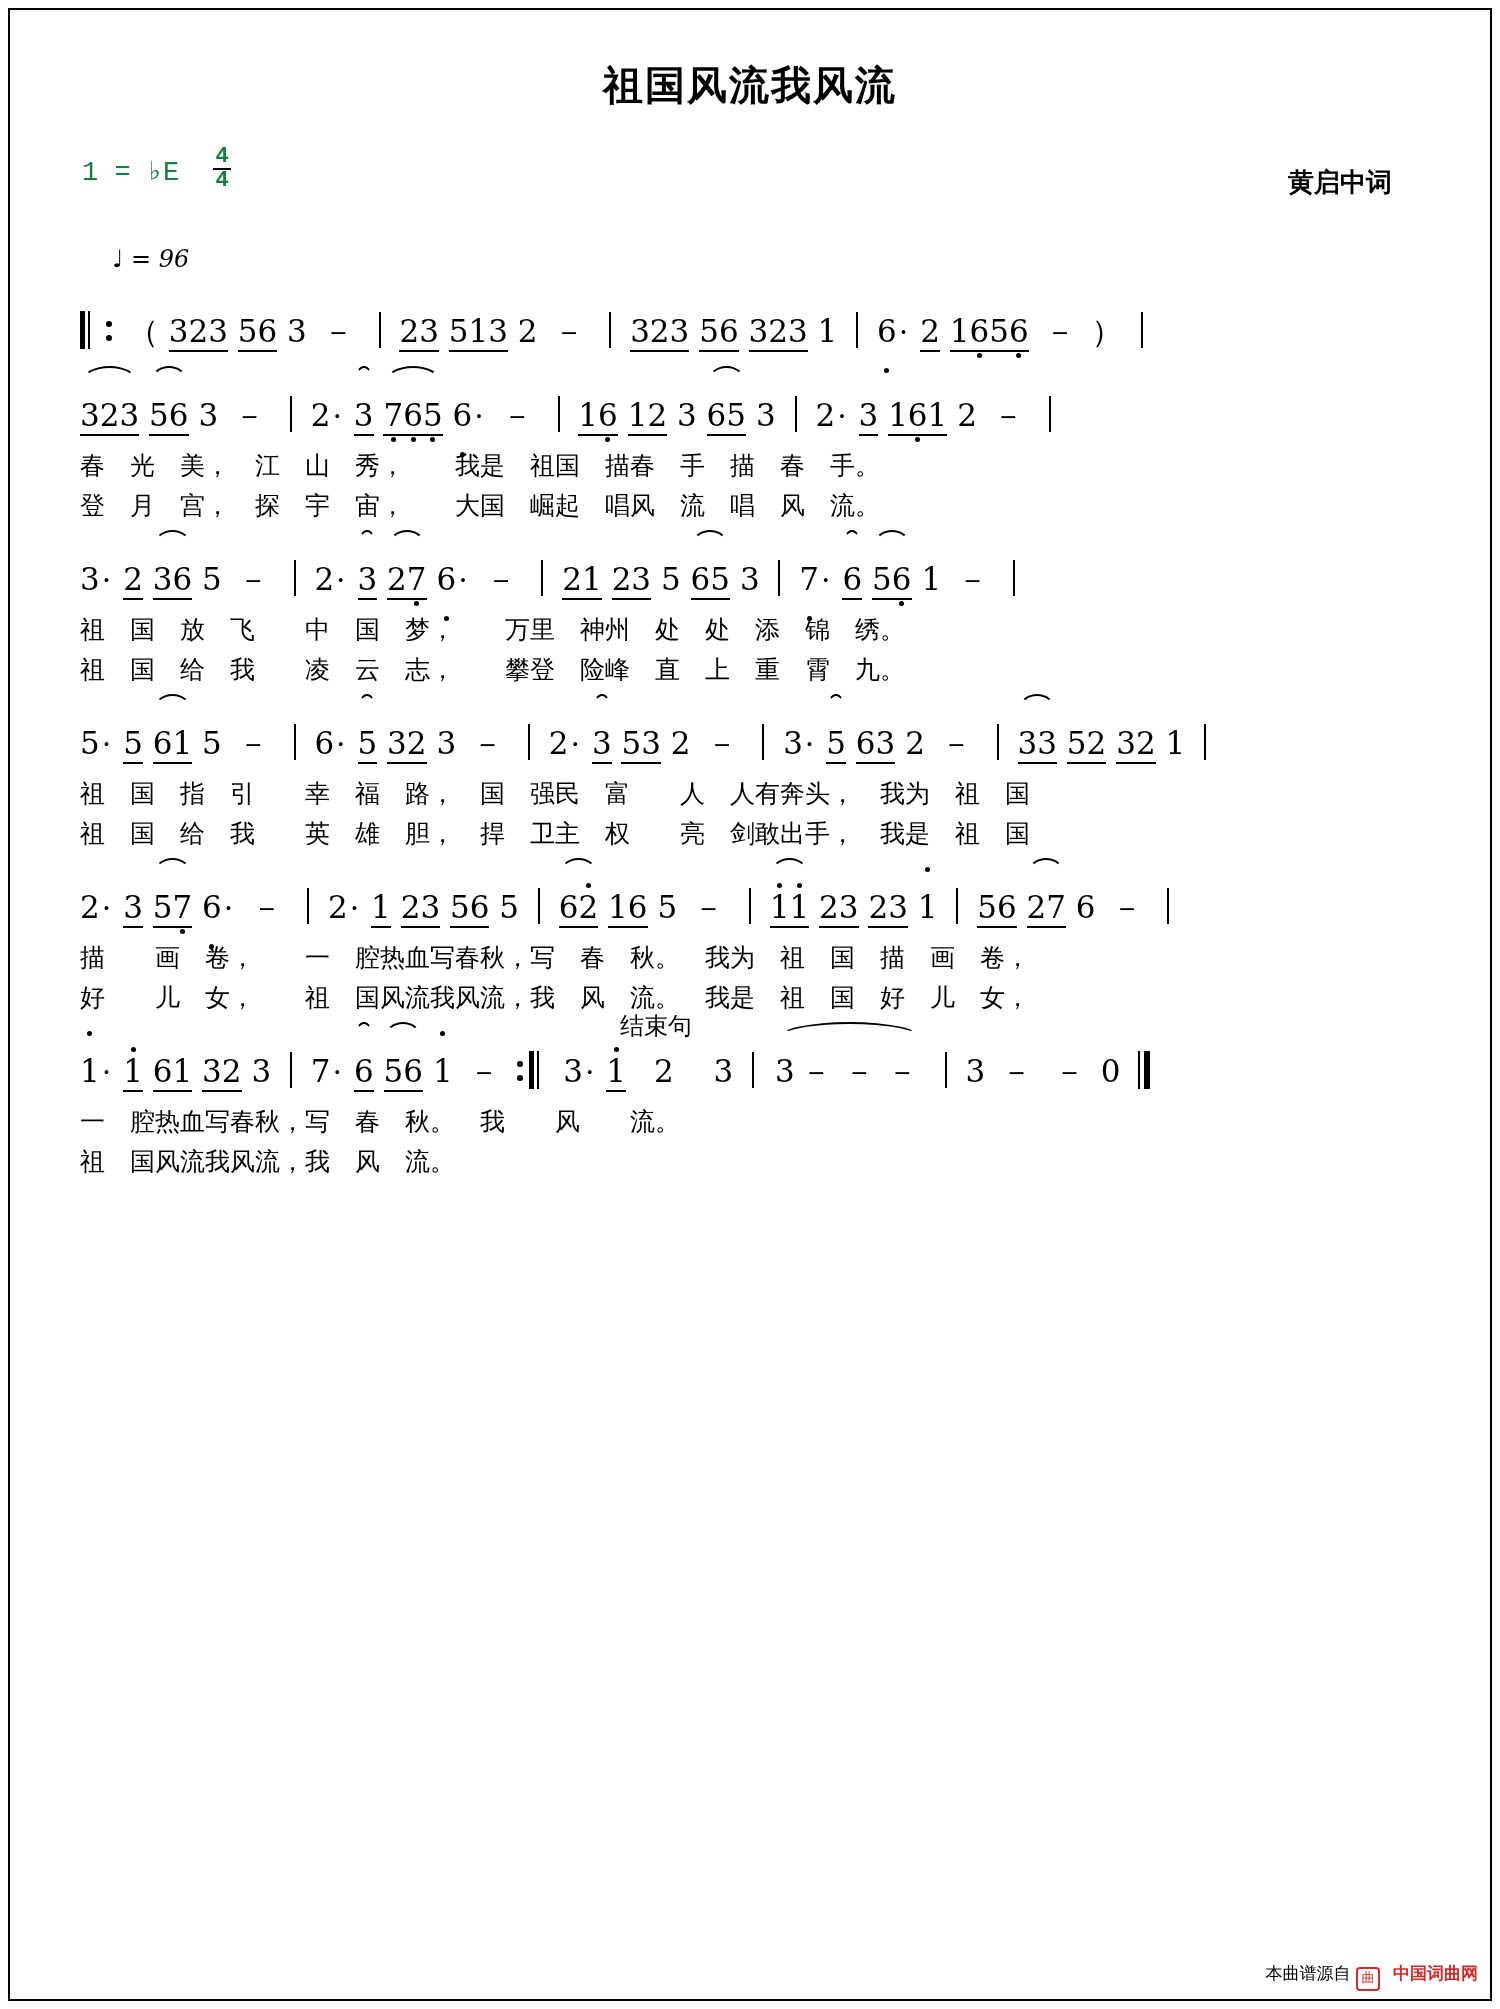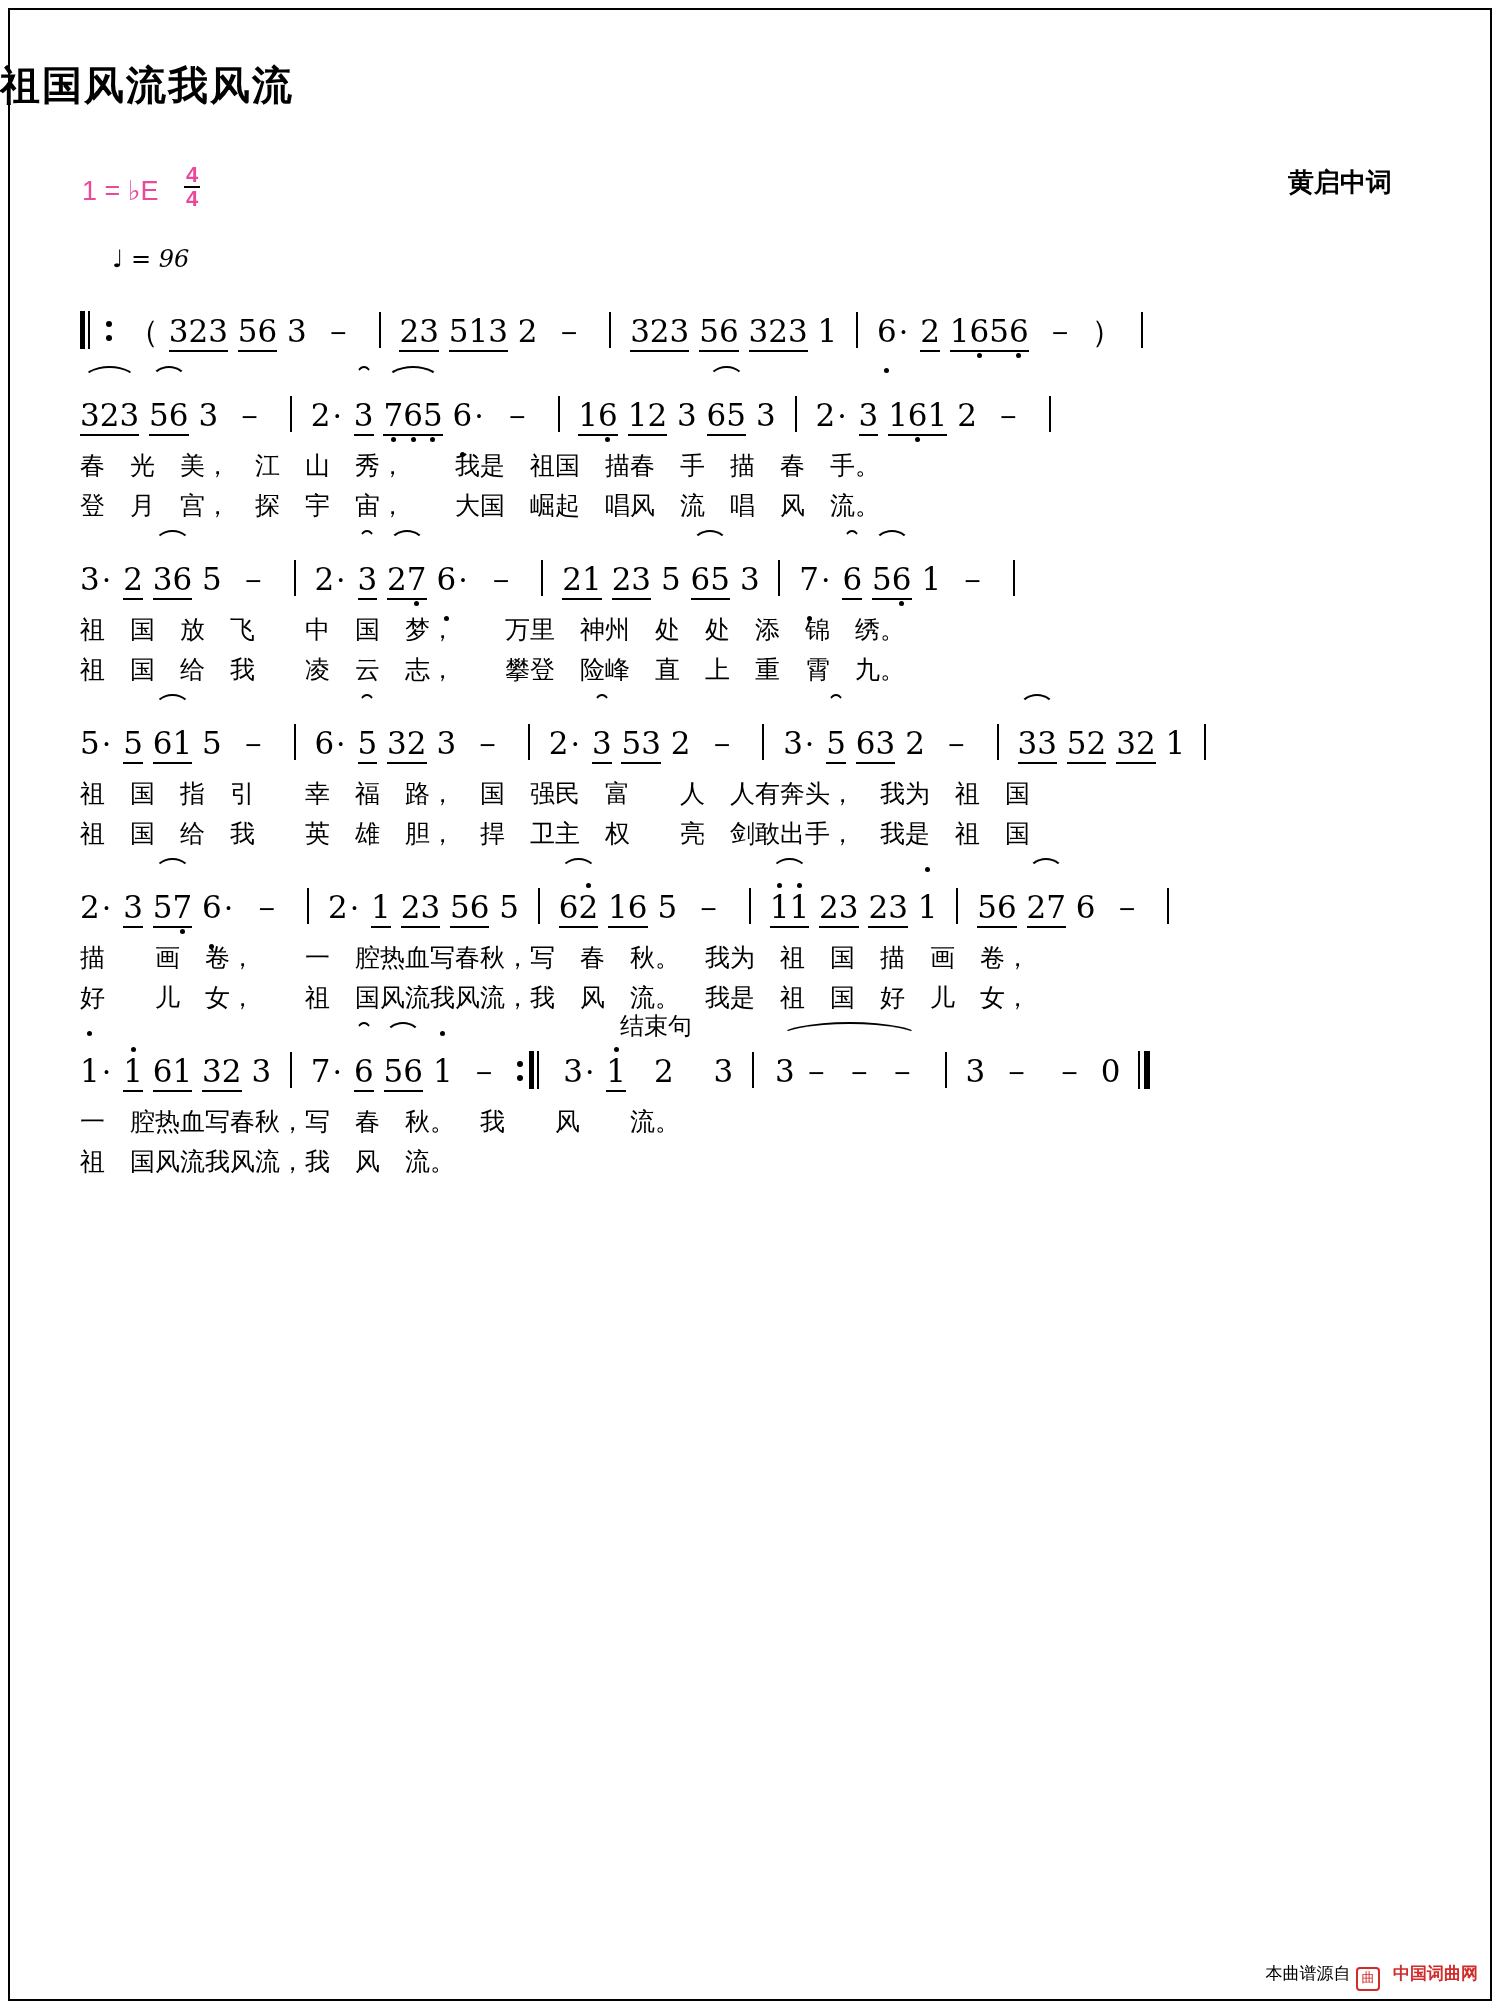--- a/index.html
+++ b/index.html
@@ -27,33 +27,34 @@
     width: 1484px;
     height: 1993px;
     border: 2px solid #000;
     box-sizing: border-box;
   }
   .title {
     position: absolute;
     top: 58px;
     left: 0;
     width: 1500px;
+    text-align: center;
     font-size: 40px;
     font-weight: bold;
     font-family: "DejaVu Serif", serif;
     letter-spacing: 2px;
     color: #000;
   }
   .keysig {
     position: absolute;
     left: 82px;
-    top: 164px;
+    top: 146px;
     font-size: 27px;
-    font-family: Liberation Sans, sans-serif;
-    color: #ec4899;
+    font-family: Liberation Mono, monospace;
+    color: #15803d;
     white-space: nowrap;
   }
   .meter {
     display: inline-block;
     position: relative;
     margin-left: 18px;
     vertical-align: -6px;
     text-align: center;
     font-size: 22px;
     line-height: 1.0;

